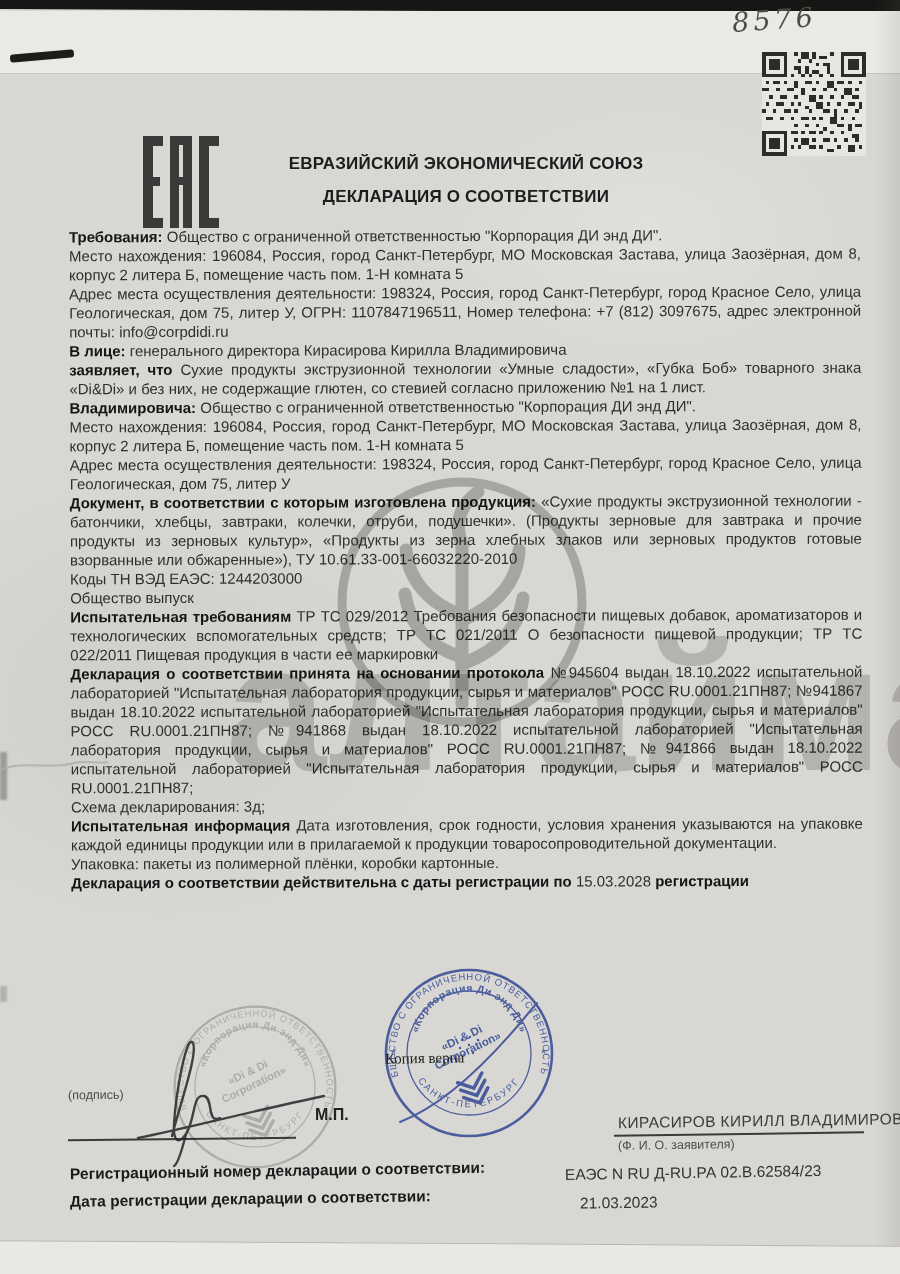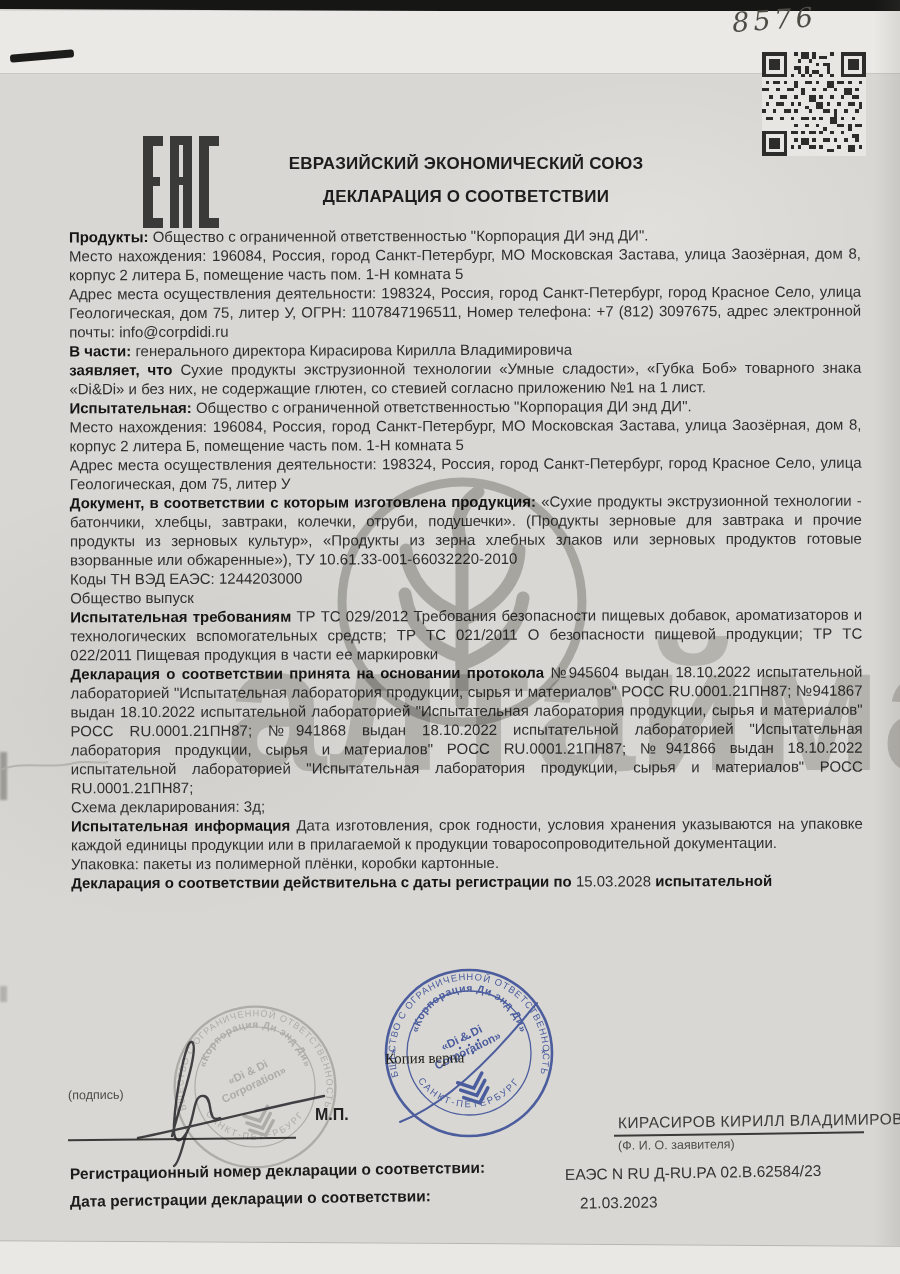--- a/index.html
+++ b/index.html
@@ -111,37 +111,37 @@
       <rect x="56" y="0" width="10" height="92"></rect>
         <rect x="56" y="0" width="20" height="10"></rect>
         <rect x="56" y="82" width="20" height="10"></rect>
     </g>
   </svg>
 
   <div class="abs titles t2">ДЕКЛАРАЦИЯ О СООТВЕТСТВИИ</div>
   <div class="abs titles t1">ЕВРАЗИЙСКИЙ ЭКОНОМИЧЕСКИЙ СОЮЗ</div>
 
   <div class="abs doc">
-    <p><b>Продукты: </b><span>Общество с ограниченной ответственностью "Корпорация ДИ энд ДИ".</span></p>
+    <p><b>Требования: </b><span>Общество с ограниченной ответственностью "Корпорация ДИ энд ДИ".</span></p>
     <p class="j"><span>Место нахождения: 196084, Россия, город Санкт-Петербург, МО Московская Застава, улица Заозёрная, дом 8, корпус 2 литера Б, помещение часть пом. 1-Н комната 5</span></p>
     <p class="j"><span>Адрес места осуществления деятельности: 198324, Россия, город Санкт-Петербург, город Красное Село, улица Геологическая, дом 75, литер У, ОГРН: 1107847196511, Номер телефона: +7 (812) 3097675, адрес электронной почты: info@corpdidi.ru</span></p>
-    <p><b>В части: </b><span>генерального директора Кирасирова Кирилла Владимировича</span></p>
+    <p><b>В лице: </b><span>генерального директора Кирасирова Кирилла Владимировича</span></p>
     <p class="j mt6"><b>заявляет, что </b><span>Сухие продукты экструзионной технологии «Умные сладости», «Губка Боб» товарного знака «Di&amp;Di» и без них, не содержащие глютен, со стевией согласно приложению №1 на 1 лист.</span></p>
-    <p><b>Испытательная: </b><span>Общество с ограниченной ответственностью "Корпорация ДИ энд ДИ".</span></p>
+    <p><b>Владимировича: </b><span>Общество с ограниченной ответственностью "Корпорация ДИ энд ДИ".</span></p>
     <p class="j"><span>Место нахождения: 196084, Россия, город Санкт-Петербург, МО Московская Застава, улица Заозёрная, дом 8, корпус 2 литера Б, помещение часть пом. 1-Н комната 5</span></p>
     <p class="j"><span>Адрес места осуществления деятельности: 198324, Россия, город Санкт-Петербург, город Красное Село, улица Геологическая, дом 75, литер У</span></p>
     <p class="j"><b>Документ, в соответствии с которым изготовлена продукция: </b><span>«Сухие продукты экструзионной технологии - батончики, хлебцы, завтраки, колечки, отруби, подушечки». (Продукты зерновые для завтрака и прочие продукты из зерновых культур», «Продукты из зерна хлебных злаков или зерновых продуктов готовые взорванные или обжаренные»), ТУ 10.61.33-001-66032220-2010</span></p>
     <p><span>Коды ТН ВЭД ЕАЭС: 1244203000</span></p>
     <p><span>Общество выпуск</span></p>
     <p class="j mt4"><b>Испытательная требованиям </b><span>ТР ТС 029/2012 Требования безопасности пищевых добавок, ароматизаторов и технологических вспомогательных средств; ТР ТС 021/2011 О безопасности пищевой продукции; ТР ТС 022/2011 Пищевая продукция в части ее маркировки</span></p>
     <p class="j"><b>Декларация о соответствии принята на основании протокола </b><span>№945604 выдан 18.10.2022 испытательной лабораторией "Испытательная лаборатория продукции, сырья и материалов" РОСС RU.0001.21ПН87; №941867 выдан 18.10.2022 испытательной лабораторией "Испытательная лаборатория продукции, сырья и материалов" РОСС RU.0001.21ПН87; №941868 выдан 18.10.2022 испытательной лабораторией "Испытательная лаборатория продукции, сырья и материалов" РОСС RU.0001.21ПН87; №941866 выдан 18.10.2022 испытательной лабораторией "Испытательная лаборатория продукции, сырья и материалов" РОСС RU.0001.21ПН87;</span></p>
     <p><span>Схема декларирования: 3д;</span></p>
     <p class="j mt4"><b>Испытательная информация </b><span>Дата изготовления, срок годности, условия хранения указываются на упаковке каждой единицы продукции или в прилагаемой к продукции товаросопроводительной документации.</span></p>
     <p><span>Упаковка: пакеты из полимерной плёнки, коробки картонные.</span></p>
-    <p class="mt4"><b>Декларация о соответствии действительна с даты регистрации по </b><span>15.03.2028 </span><b>испытательной</b></p>
+    <p class="mt4"><b>Декларация о соответствии действительна с даты регистрации по </b><span>15.03.2028 </span><b>регистрации</b></p>
   </div>
 
   <svg class="abs wm wm-emblem" viewBox="0 0 300 300">
     <circle cx="150" cy="150" r="120" fill="none" stroke="#8a8a86" stroke-width="9"></circle>
     <g fill="none" stroke="#8a8a86" stroke-width="13" stroke-linecap="round">
       <path d="M150 252 C 150 210, 150 160, 150 92"></path>
       <path d="M150 205 C 118 196, 98 174, 93 142"></path>
       <path d="M150 163 C 116 152, 96 126, 94 98"></path>
       <path d="M150 212 C 182 200, 206 180, 211 146"></path>
       <path d="M150 168 C 186 154, 206 128, 207 98"></path>

